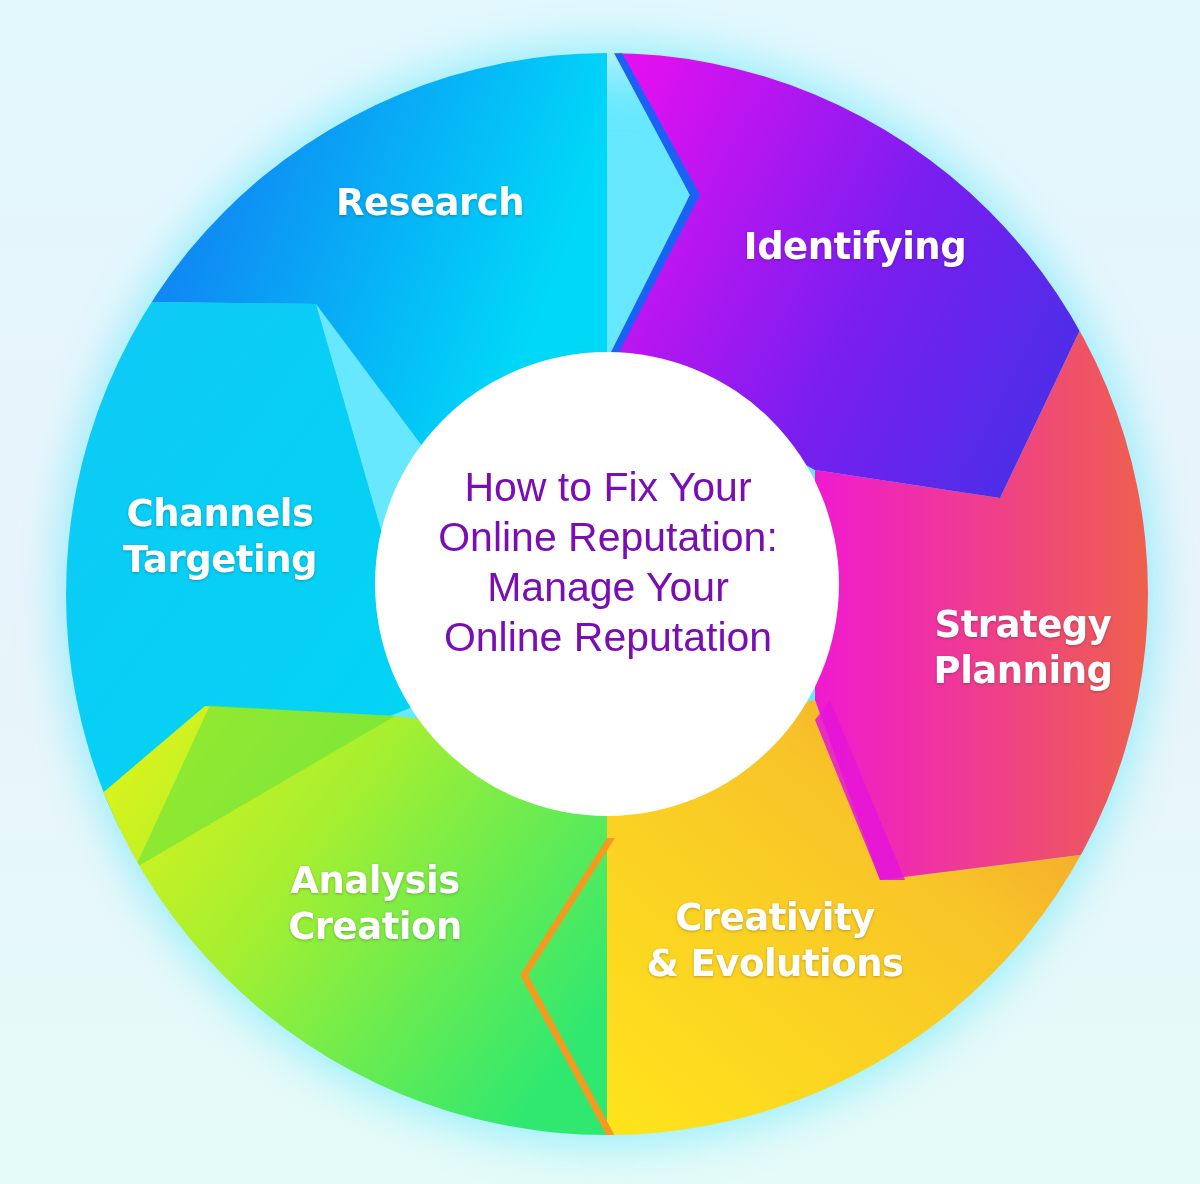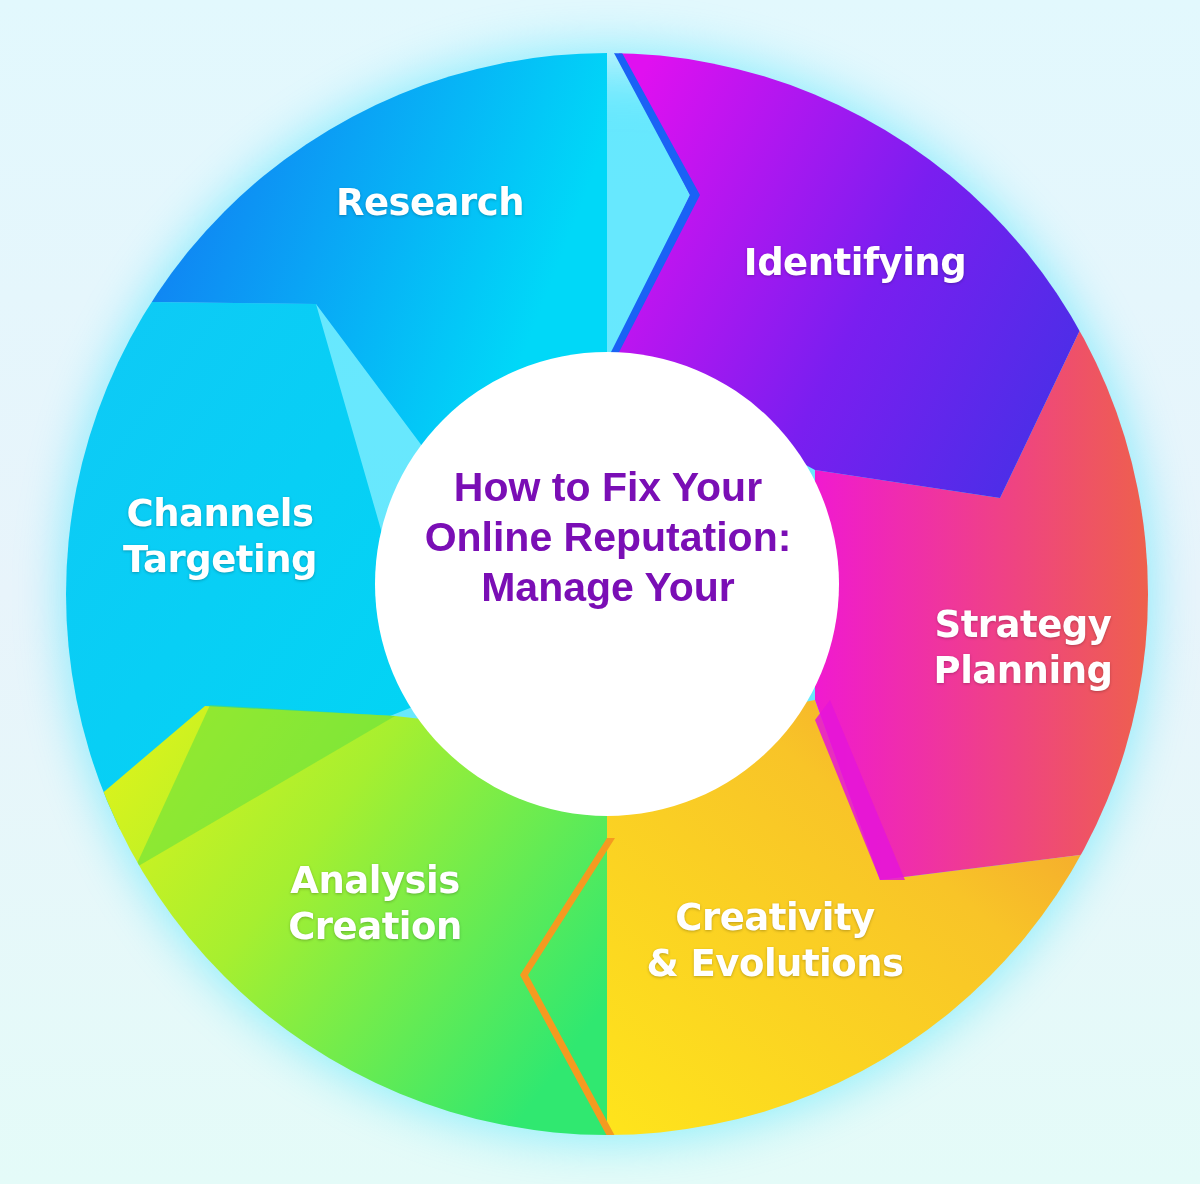--- a/index.html
+++ b/index.html
@@ -1,21 +1,21 @@
 <!DOCTYPE html>
 <html><head>
 <meta charset="utf-8">
 <style>
   html,body{margin:0;padding:0;}
   body{width:1200px;height:1184px;overflow:hidden;background:linear-gradient(180deg,#e2f8fd 0%,#e8f4fb 50%,#e4fbf8 100%);font-family:"Liberation Sans",sans-serif;position:relative;}
   .stage{position:absolute;left:0;top:0;width:1200px;height:1184px;padding-left:16px;}
   .glow{position:absolute;left:47px;top:27px;width:1120px;height:1134px;border-radius:50%;background:radial-gradient(circle,rgba(0,220,255,0.55) 62%,rgba(0,220,255,0) 72%);filter:blur(18px);}
   svg.wheel{position:absolute;left:0;top:0;}
   .seg-label{position:absolute;color:#fff;font-family:"DejaVu Sans",sans-serif;font-weight:bold;font-size:37px;line-height:46px;text-align:center;white-space:nowrap;text-shadow:0 1px 3px rgba(0,0,0,0.25);letter-spacing:-0.5px;}
-  .center-title{position:absolute;left:378px;top:462px;width:460px;text-align:center;color:#7a0eb5;font-family:"Liberation Sans",sans-serif;font-weight:bold;font-size:41px;line-height:50px;}
+  .center-title{position:absolute;left:378px;top:462px;width:460px;text-align:center;color:#7a0eb5;font-family:"Liberation Sans",sans-serif;font-weight:normal;font-size:41px;line-height:50px;}
   .center-title span{display:block;}
 </style>
 </head>
 <body>
 
 <div class="stage">
   <div class="glow"></div>
 
   <svg class="wheel" width="1200" height="1184" viewBox="0 0 1200 1184">
     <defs>
@@ -70,21 +70,21 @@
       <polygon fill="#1a62f5" points="607,40 615,40 700,195 615,360 607,360 690,195"></polygon>
     </g>
 
     <circle cx="607" cy="584" r="232" fill="#ffffff"></circle>
   </svg>
 
   <div class="seg-label" style="left:300px;top:180px;width:260px;">
     <div>Research</div>
   </div>
 
-  <div class="seg-label" style="left:680px;top:240px;width:350px;">
+  <div class="seg-label" style="left:680px;top:224px;width:350px;">
     <div>Identifying</div>
   </div>
 
   <div class="seg-label" style="left:898px;top:602px;width:250px;">
     <div>Strategy</div>
     <div>Planning</div>
   </div>
 
   <div class="seg-label" style="left:620px;top:895px;width:310px;">
     <div>Creativity</div>
@@ -98,14 +98,15 @@
 
   <div class="seg-label" style="left:90px;top:491px;width:260px;">
     <div>Channels</div>
     <div>Targeting</div>
   </div>
 
   <div class="center-title">
     <span>How to Fix Your</span>
     <span>Online Reputation:</span>
     <span>Manage Your</span>
+    <span>Online Reputation</span>
   </div>
 </div>
 
 </body></html>

